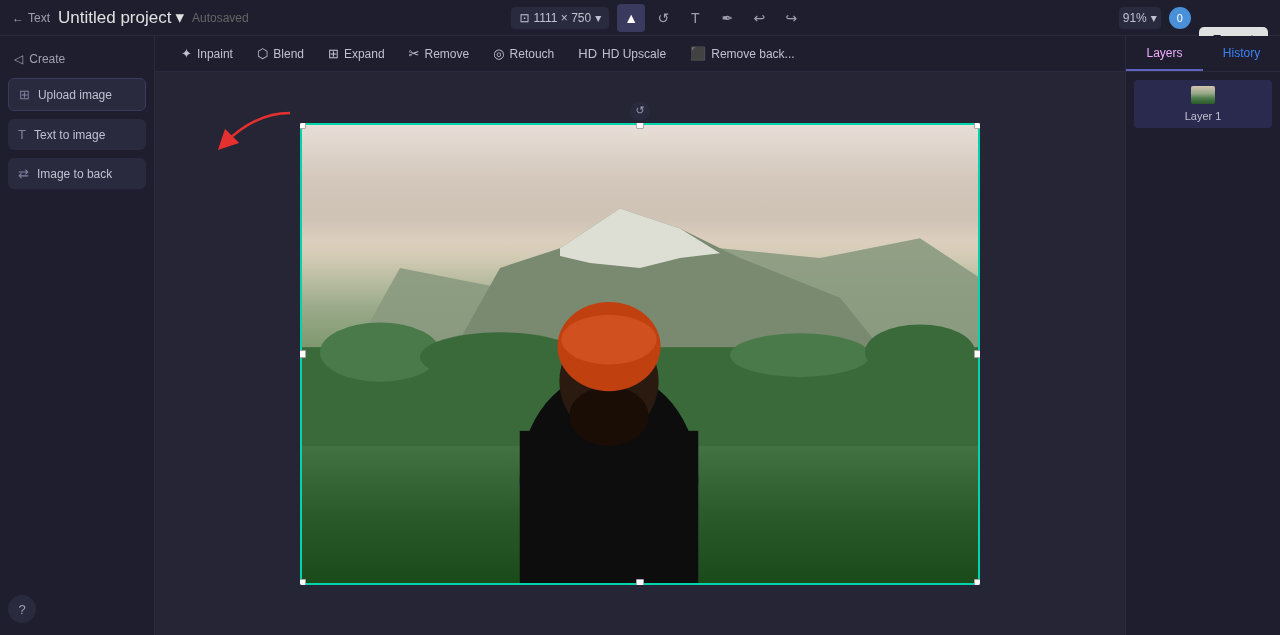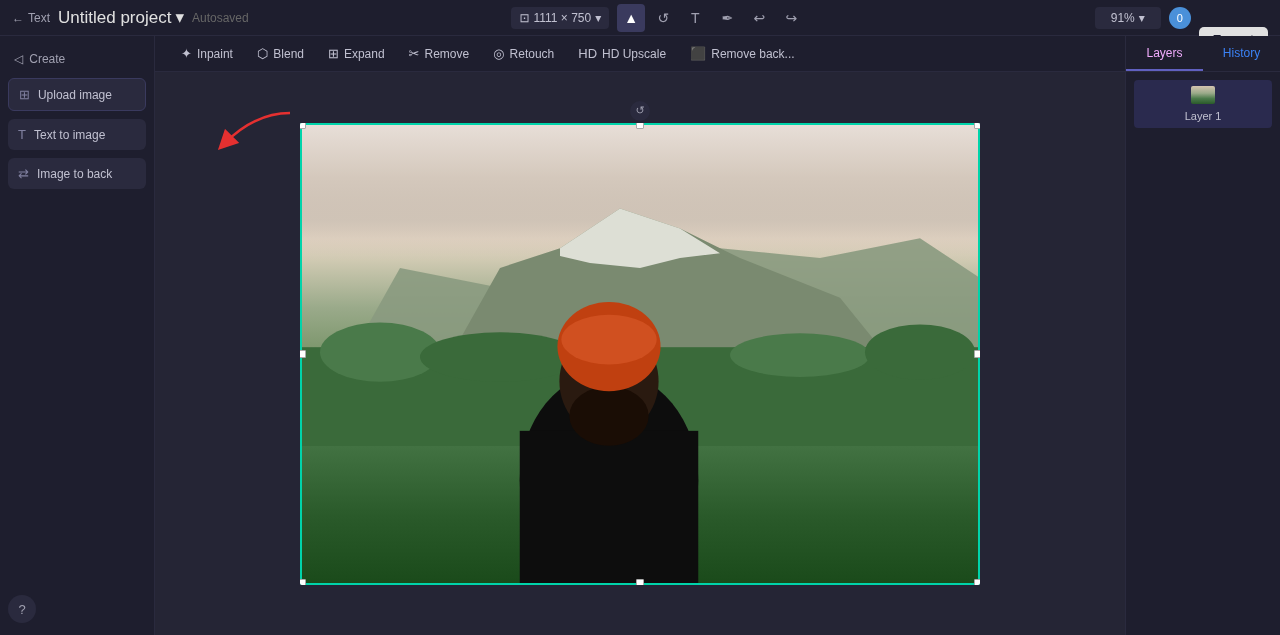--- a/index.html
+++ b/index.html
@@ -97,21 +97,21 @@
       min-width: 200px;
       justify-content: flex-end;
     }
     .zoom-btn {
       display: flex;
       align-items: center;
       gap: 4px;
       background: #2a2a3e;
       border: none;
       color: #c0c0d0;
-      padding: 4px 16px;
+      padding: 4px 4px;
       border-radius: 4px;
       cursor: pointer;
       font-size: 12px;
     }
     .user-badge {
       width: 22px;
       height: 22px;
       border-radius: 50%;
       background: #4a90d9;
       display: flex;

